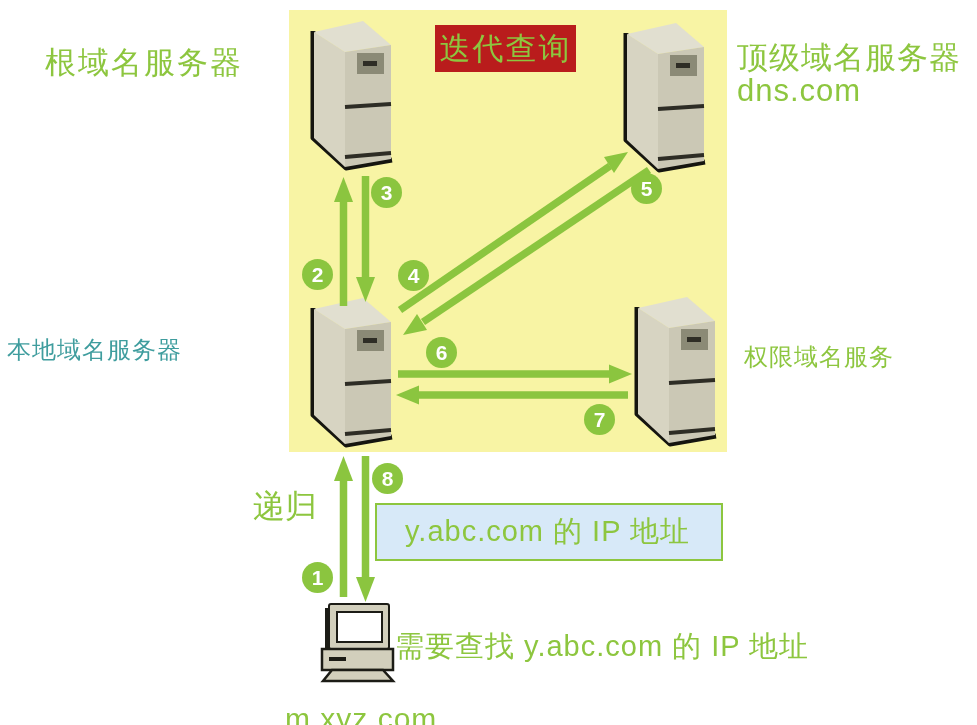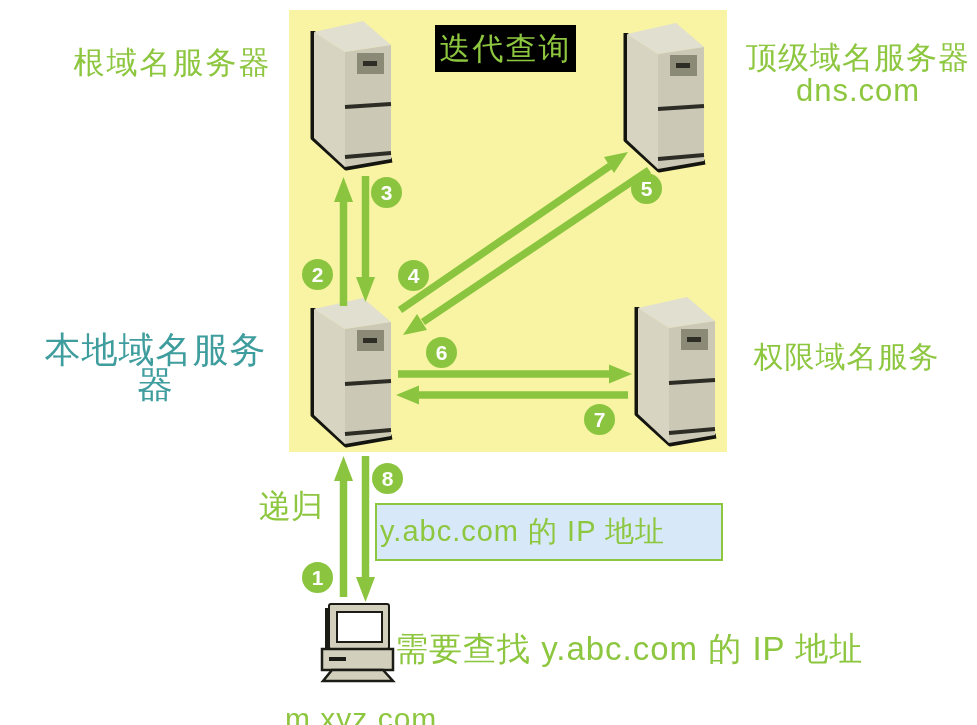--- a/index.html
+++ b/index.html
@@ -5,38 +5,38 @@
   html,body { margin:0; padding:0; background:#ffffff; }
   .stage {
     position:relative; width:977px; height:725px; background:#ffffff;
     font-family:"Liberation Sans","DejaVu Sans",sans-serif; overflow:hidden;
   }
   .abs { position:absolute; }
   .iteration-area {
     left:289px; top:10px; width:438px; height:442px; background:#f8f4a4;
   }
   .diagram-svg { left:0; top:0; width:977px; height:725px; pointer-events:none; }
-  .lbl { position:absolute; color:#8dc63f; text-align:center; }
+  .lbl { position:absolute; color:#8dc63f; }
   .lbl.teal { color:#3f9d9e; }
   .root-label   { left:45px;  top:42px;  width:255px; font-size:31px; letter-spacing:2px; }
   .tld-label    { left:737px; top:41px;  width:242px; font-size:31px; line-height:33px; letter-spacing:1px; }
-  .local-label  { left:28px;  top:332px; width:255px; font-size:36px; line-height:35px; letter-spacing:1px; }
-  .auth-label   { left:744px; top:339px; width:205px; font-size:30px; line-height:36px; letter-spacing:1px; }
+  .local-label  { left:7px;  top:332px; width:255px; font-size:24px; line-height:35px; letter-spacing:1px; }
+  .auth-label   { left:744px; top:339px; width:205px; font-size:24px; line-height:36px; letter-spacing:1px; }
   .recursive-label { left:253px; top:487px; width:76px; font-size:32px; line-height:38px; }
-  .need-label   { left:395px; top:627px; font-size:33px; letter-spacing:1px; white-space:nowrap; text-align:left; }
+  .need-label   { left:395px; top:627px; font-size:29px; letter-spacing:1px; white-space:nowrap; text-align:left; }
   .client-label { left:285px; top:678px; font-size:30px; letter-spacing:1px; text-align:left;margin-top:24px; }
   .title-box {
-    left:435px; top:25px; width:141px; height:47px; background:#000000;
+    left:435px; top:25px; width:141px; height:47px; background:#b91c1c;
     display:flex; align-items:center; justify-content:center;
     color:#8dc63f; font-size:31px; letter-spacing:2px;
   }
   .answer-box {
     left:375px; top:503px; width:348px; height:58px; box-sizing:border-box;
     background:#d7e9f8; border:2px solid #8dc63f;
-    display:flex; align-items:center; padding-left:3px;
+    display:flex; align-items:center; padding-left:28px;
     color:#8dc63f; font-size:29px; letter-spacing:1px;
   }
   .step-circle {
     position:absolute; width:31px; height:31px; border-radius:50%;
     background:#8bc53f; color:#ffffff; font-weight:bold; font-size:21px;
     line-height:31px; text-align:center;
   }
   .c1 { left:302px; top:562px; }
   .c2 { left:302px; top:259px; }
   .c3 { left:371px; top:177px; }

